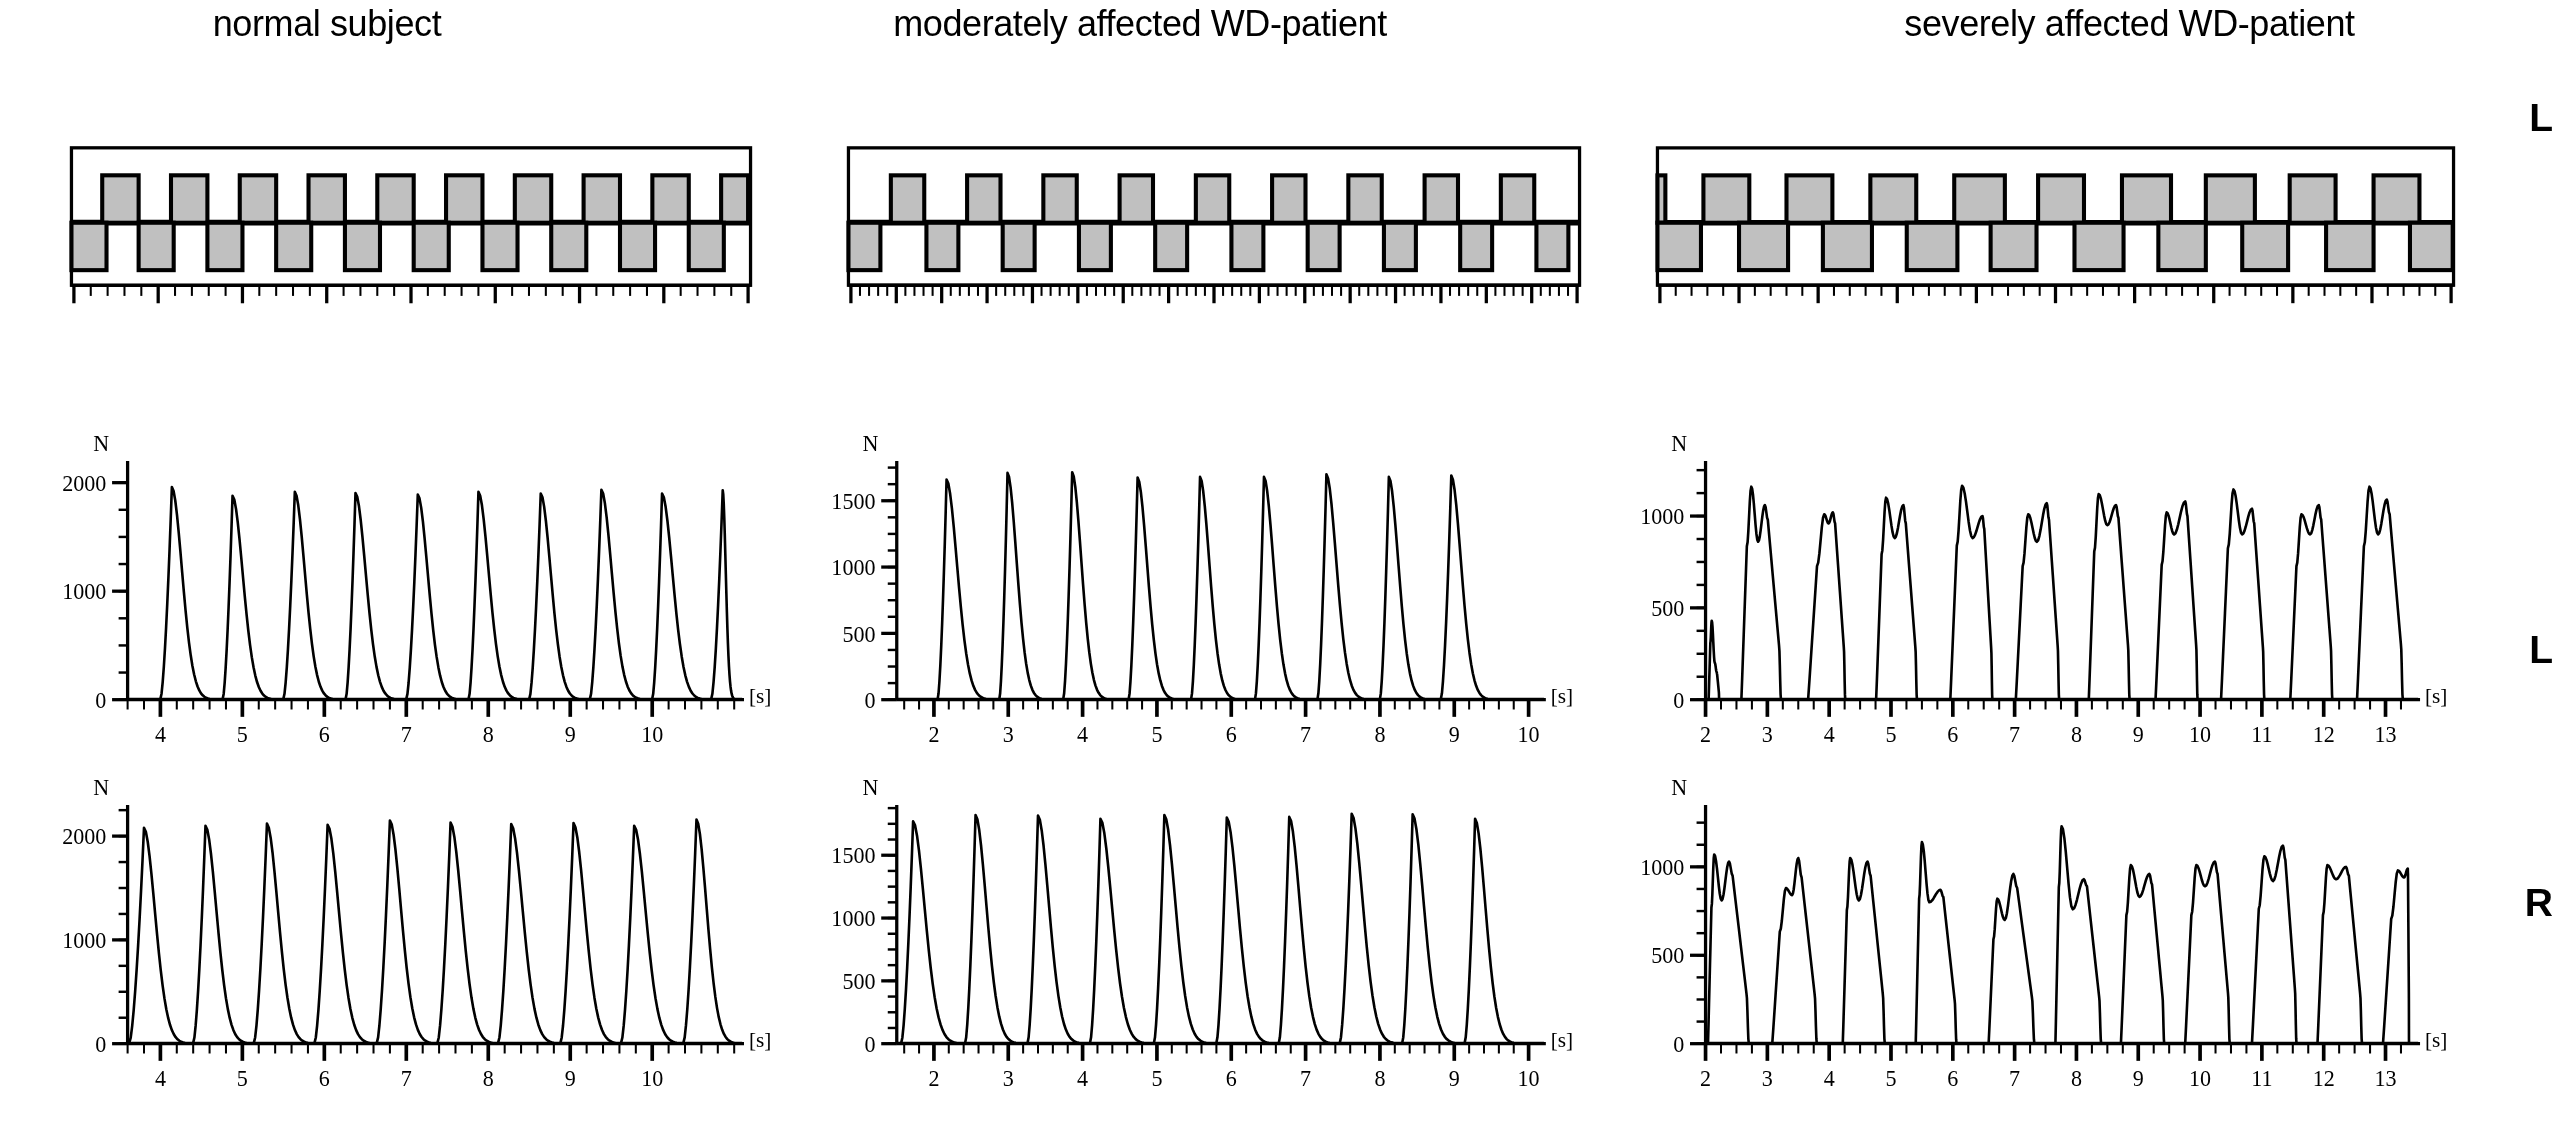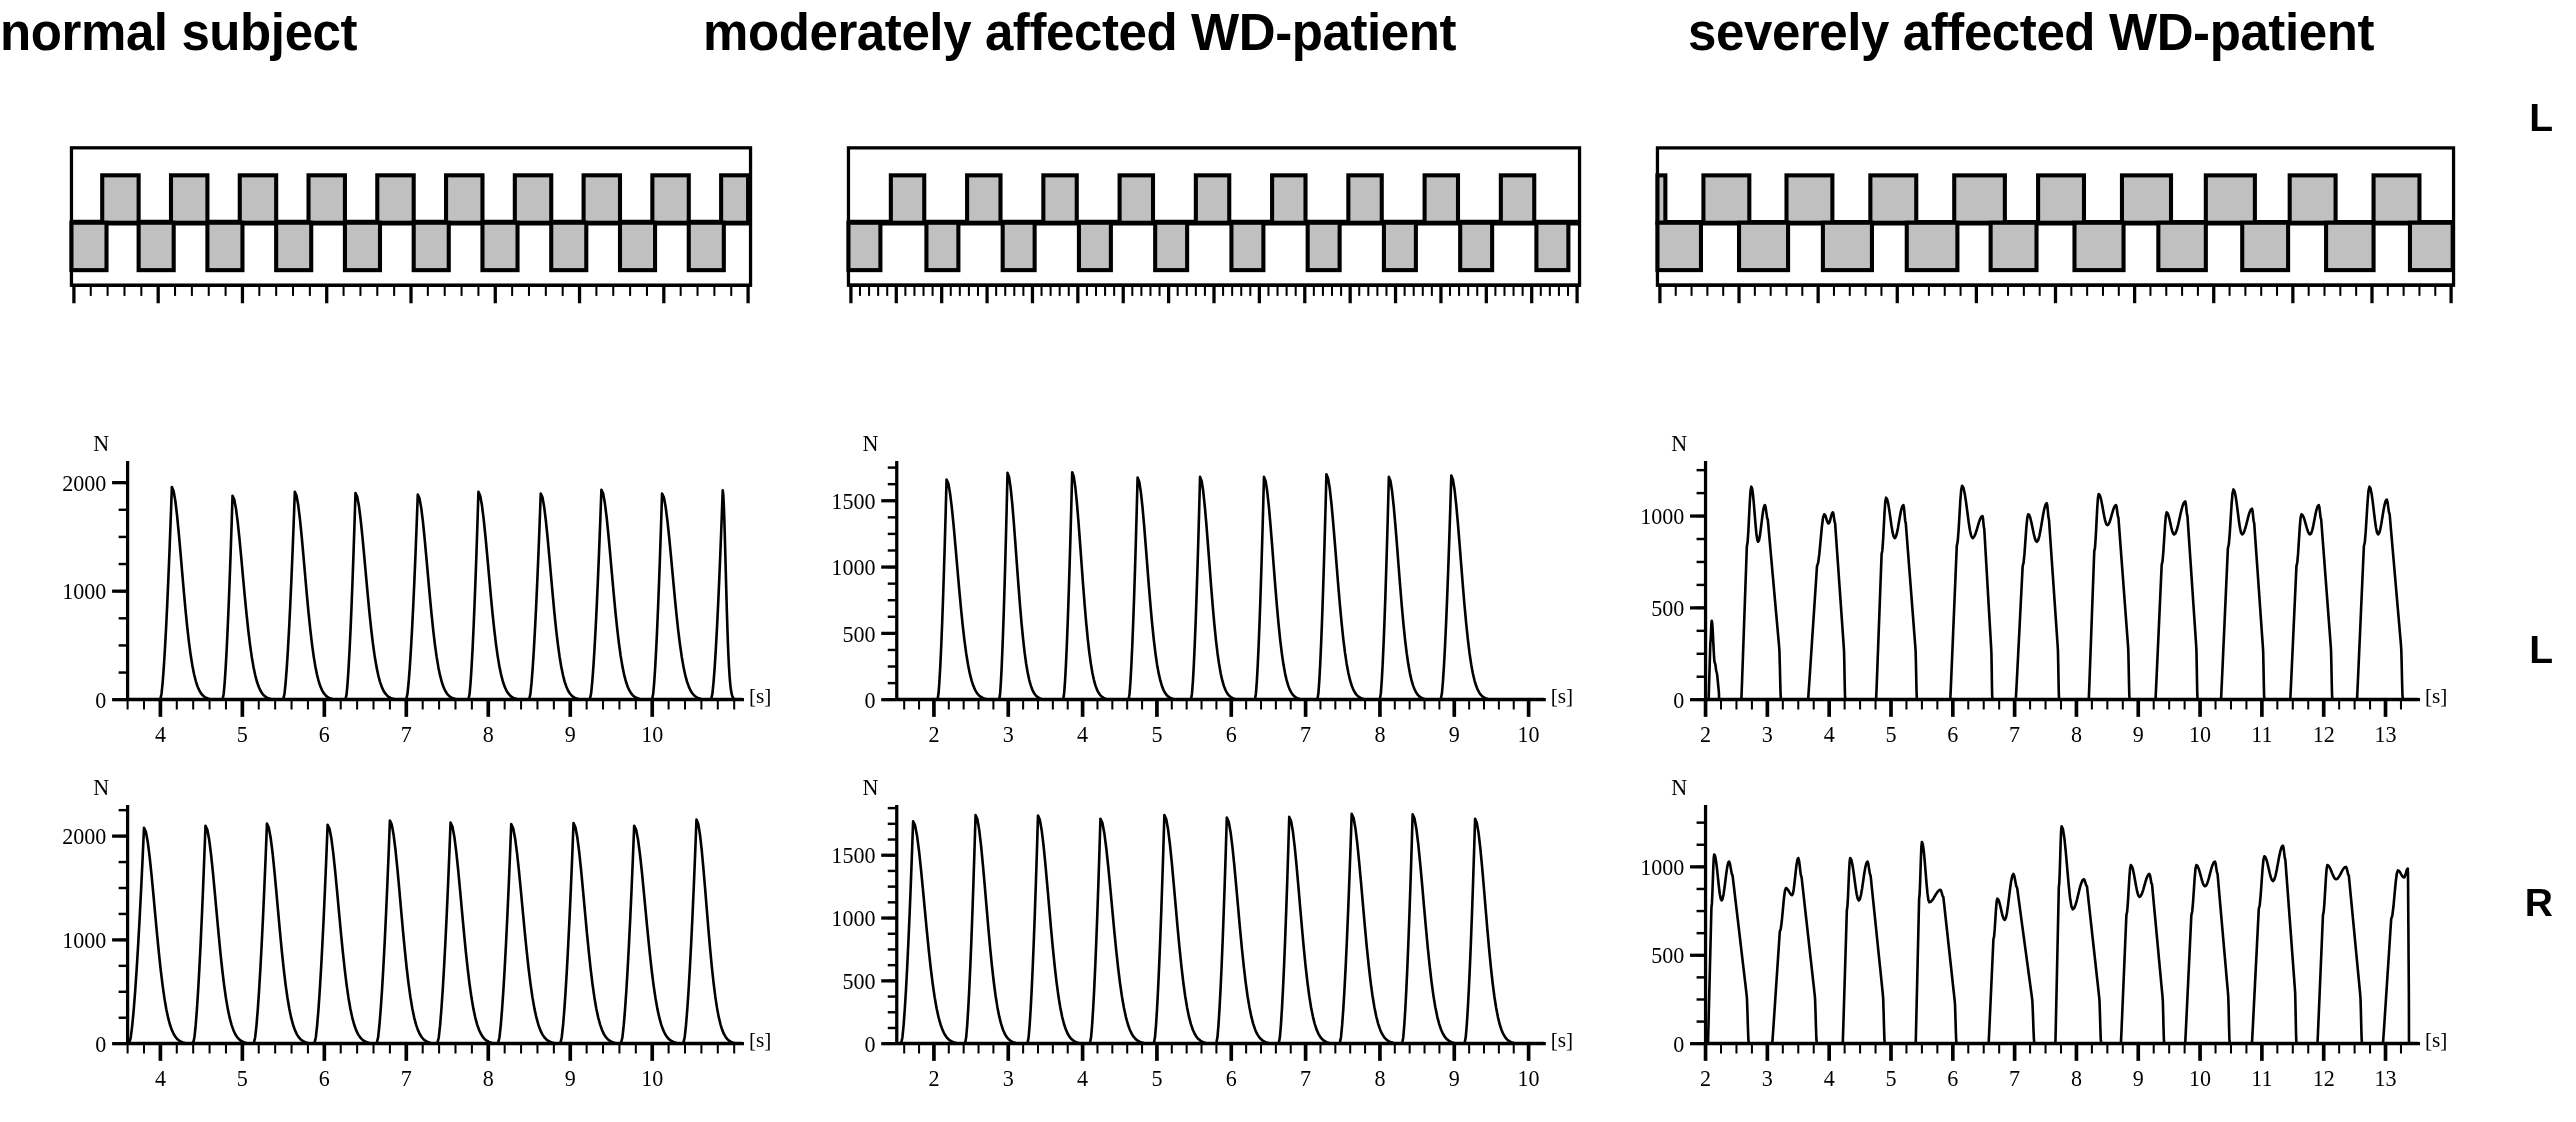--- a/index.html
+++ b/index.html
@@ -5,25 +5,25 @@
 <style>
   html,body{margin:0;padding:0;background:#ffffff;}
   body{width:2576px;height:1123px;position:relative;
        font-family:"Liberation Sans", sans-serif; color:#000;}
   .figure{position:absolute;inset:0;}
 
   
   .title{
     position:absolute;top:3.3px;
     font-family:"Liberation Sans", sans-serif;
-    font-size:51px;font-weight:700;white-space:nowrap;
-    letter-spacing:-0.4px;
+    font-size:36px;font-weight:400;white-space:nowrap;
+    text-align:center;letter-spacing:-0.4px;
   }
   #title-0{left:0px;   width:654px;}
-  #title-1{left:703px; width:916px;}
+  #title-1{left:682px; width:916px;}
   #title-2{left:1688px;width:883px;}
 
   
   .side-label{
     position:absolute;right:23px;
     font-family:"Liberation Sans", sans-serif;
     font-size:39px;font-weight:700;line-height:1;
   }
   #side-0{top:98px;}
   #side-1{top:630px;}

